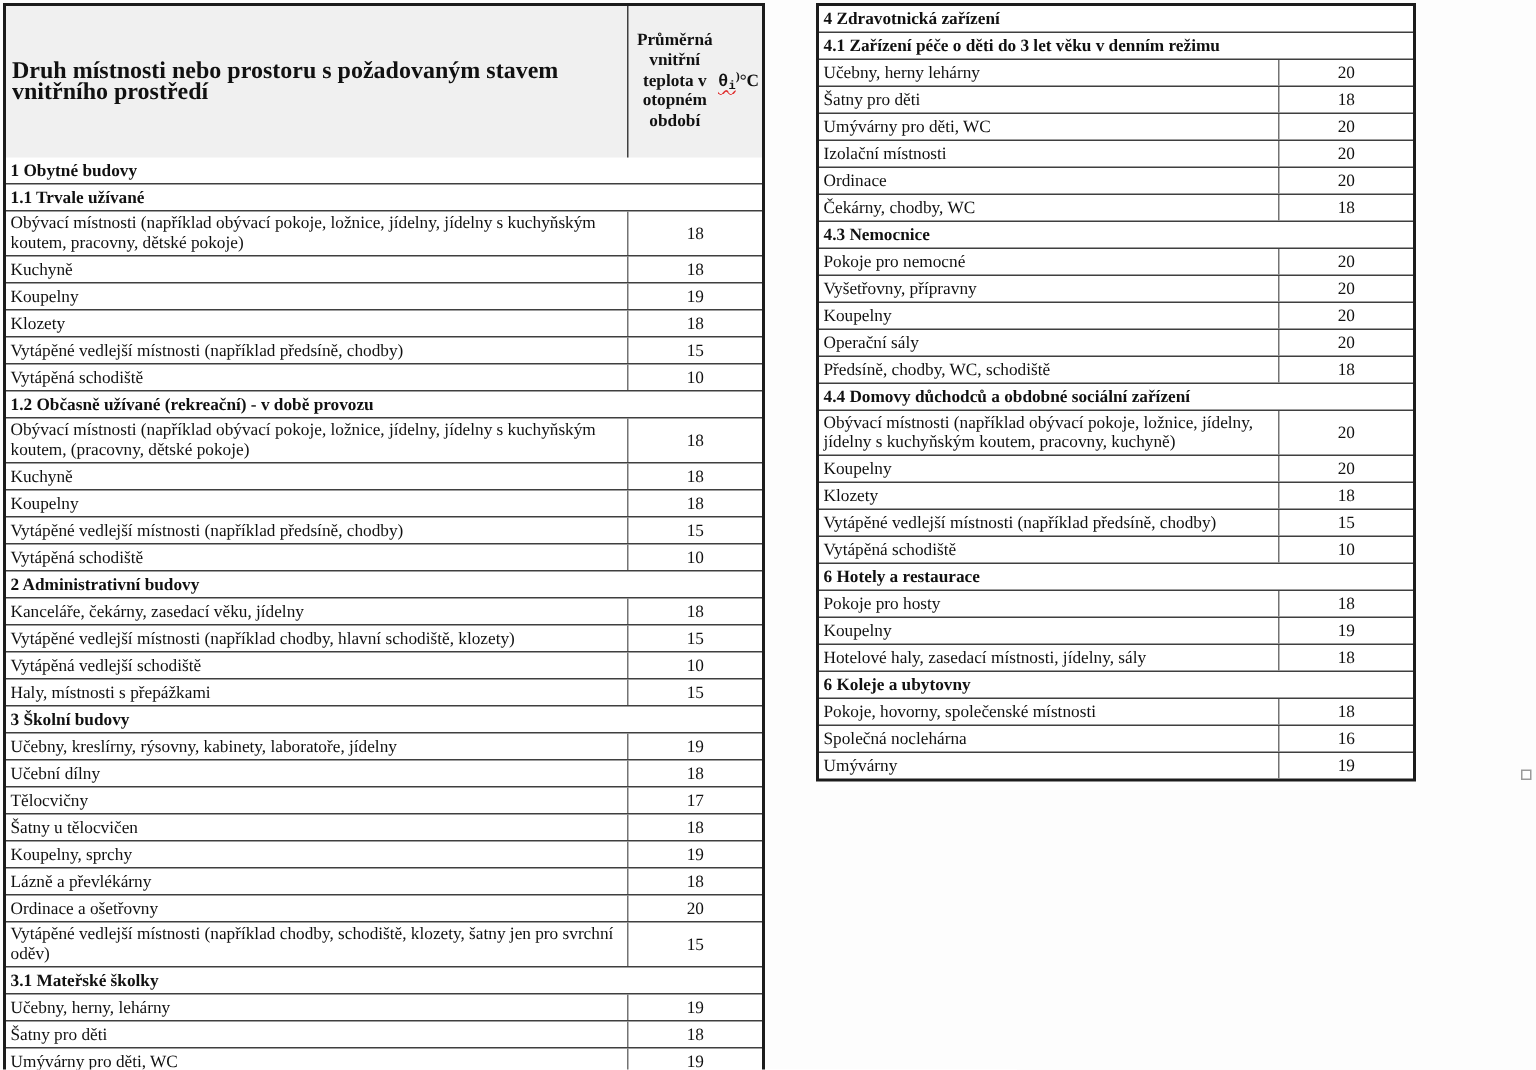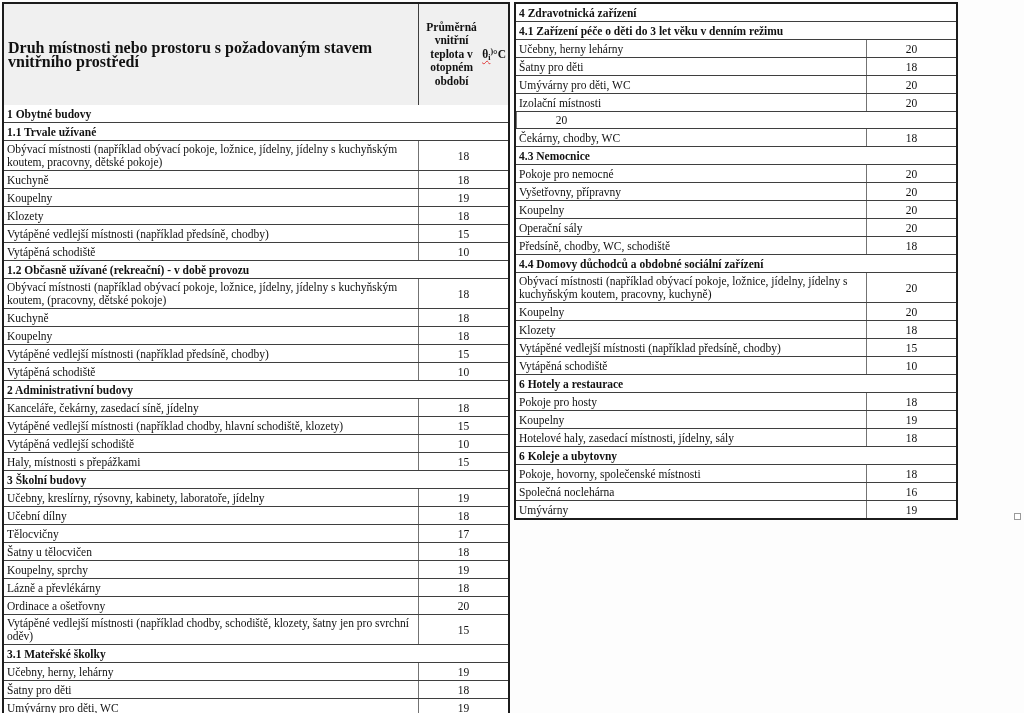--- a/index.html
+++ b/index.html
@@ -3,21 +3,21 @@
 <meta charset="utf-8">
 <style>
   * { margin:0; padding:0; box-sizing:border-box; }
   html,body { width:1024px; height:713px; overflow:hidden; background:#ffffff;
               font-family:"Liberation Serif","DejaVu Serif",serif; color:#111; }
   .page { position:relative; width:1024px; height:713px; background:#fdfdfd; }
 
   .dtable { position:absolute; top:2px; background:#fff;
             border:2px solid #1c1c1c; display:flex; flex-direction:column; }
   .dtable.left  { left:2px;   width:508px; height:760px; border-bottom:none; }
-  .dtable.right { left:514px; width:444px; }
+  .dtable.right { left:544px; width:400px; }
 
   .trow { display:flex; border-top:1px solid #3f3f3f; align-items:stretch; }
   .trow:first-child { border-top:none; }
 
   .cell { font-size:11.5px; line-height:13px; padding:2px 3px 1px 3px; }
   .label-cell { flex:1 1 auto; display:flex; align-items:center; min-height:17px; }
   .value-cell { flex:0 0 90px; border-left:1px solid #737373;
                 display:flex; align-items:center; justify-content:center; text-align:left; }
   .section-cell { flex:1 1 auto; font-weight:bold; min-height:17px; display:flex; align-items:center; }
 
@@ -25,21 +25,21 @@
   .hdr { min-height:101px; background:#f0f0f0; }
   .hdr .hdr-label { flex:1 1 auto; display:flex; align-items:center;
                     font-weight:bold; font-size:16px; line-height:14px; padding:2px 4px; }
   .hdr .hdr-value { flex:0 0 90px; border-left:1px solid #3f3f3f;
                     display:flex; flex-direction:row; align-items:center; justify-content:center;
                     font-weight:bold; font-size:11.5px; line-height:13.5px;
                     text-align:center; padding:3px 2px; }
   .sym-line { display:block; }
   .squiggle { text-decoration-line:underline; text-decoration-style:wavy;
               text-decoration-color:#e03030; text-decoration-thickness:1px;
-              text-underline-offset:2px; }
+              text-underline-offset:2px;font-family:Liberation Mono, monospace; }
   sub { font-size:8px; vertical-align:-2px; }
   sup { font-size:8px; vertical-align:4px; }
 
   .resize-handle { position:absolute; left:1014px; top:513px; width:7px; height:7px;
                    background:#fff; border:1px solid #9a9a9a; }
 </style>
 </head>
 <body>
 
 <div class="page">
@@ -104,21 +104,21 @@
           <div class="cell value-cell">15</div>
         </div>
         <div class="trow">
           <div class="cell label-cell">Vytápěná schodiště</div>
           <div class="cell value-cell">10</div>
         </div>
         <div class="trow">
           <div class="cell section-cell">2 Administrativní budovy</div>
         </div>
         <div class="trow">
-          <div class="cell label-cell">Kanceláře, čekárny, zasedací síně, jídelny</div>
+          <div class="cell label-cell">Kanceláře, čekárny, zasedací věku, jídelny</div>
           <div class="cell value-cell">18</div>
         </div>
         <div class="trow">
           <div class="cell label-cell">Vytápěné vedlejší místnosti (například chodby, hlavní schodiště, klozety)</div>
           <div class="cell value-cell">15</div>
         </div>
         <div class="trow">
           <div class="cell label-cell">Vytápěná vedlejší schodiště</div>
           <div class="cell value-cell">10</div>
         </div>
@@ -197,20 +197,21 @@
         </div>
         <div class="trow">
           <div class="cell label-cell">Umývárny pro děti, WC</div>
           <div class="cell value-cell">20</div>
         </div>
         <div class="trow">
           <div class="cell label-cell">Izolační místnosti</div>
           <div class="cell value-cell">20</div>
         </div>
         <div class="trow">
+          <div class="cell label-cell">Ordinace</div>
           <div class="cell value-cell">20</div>
         </div>
         <div class="trow">
           <div class="cell label-cell">Čekárny, chodby, WC</div>
           <div class="cell value-cell">18</div>
         </div>
         <div class="trow">
           <div class="cell section-cell">4.3 Nemocnice</div>
         </div>
         <div class="trow">

